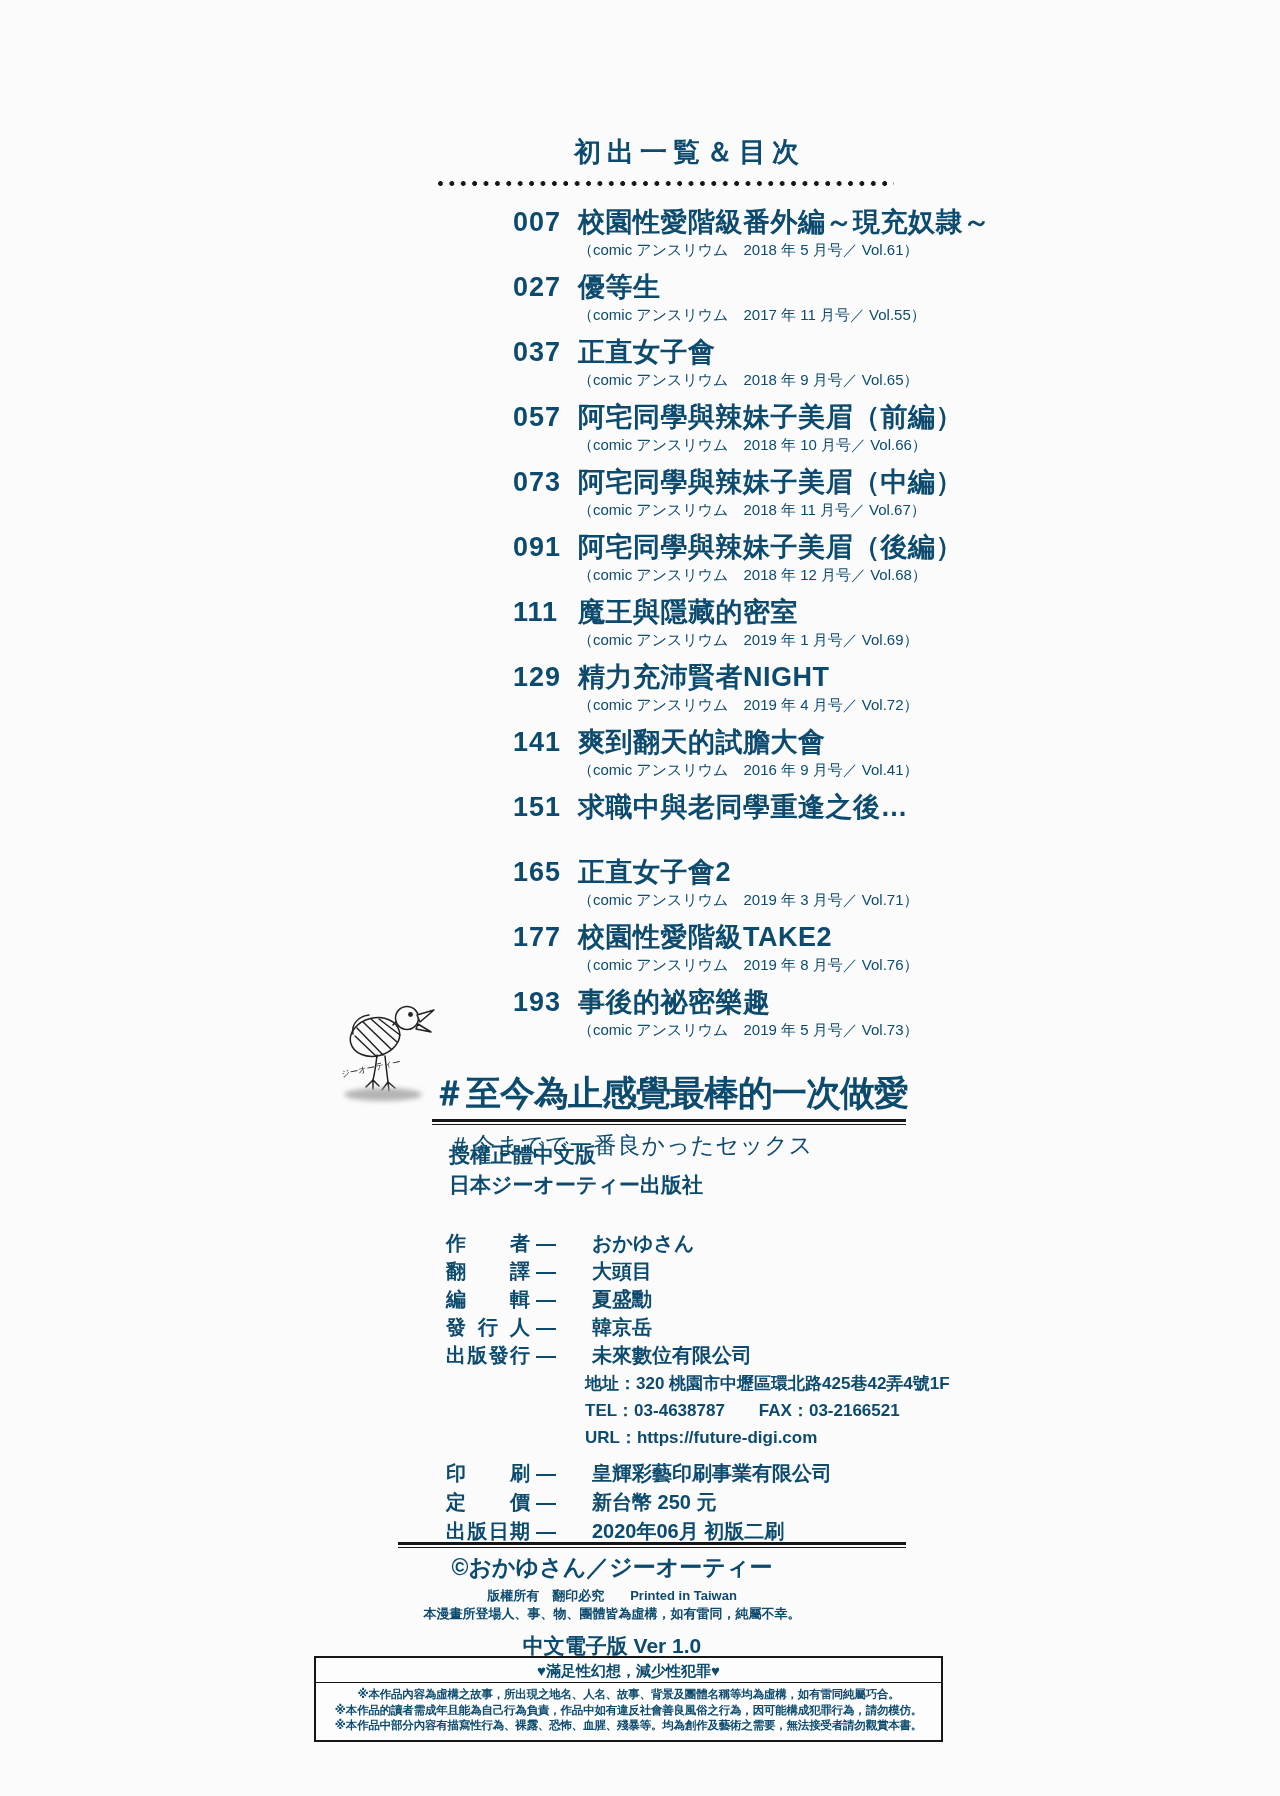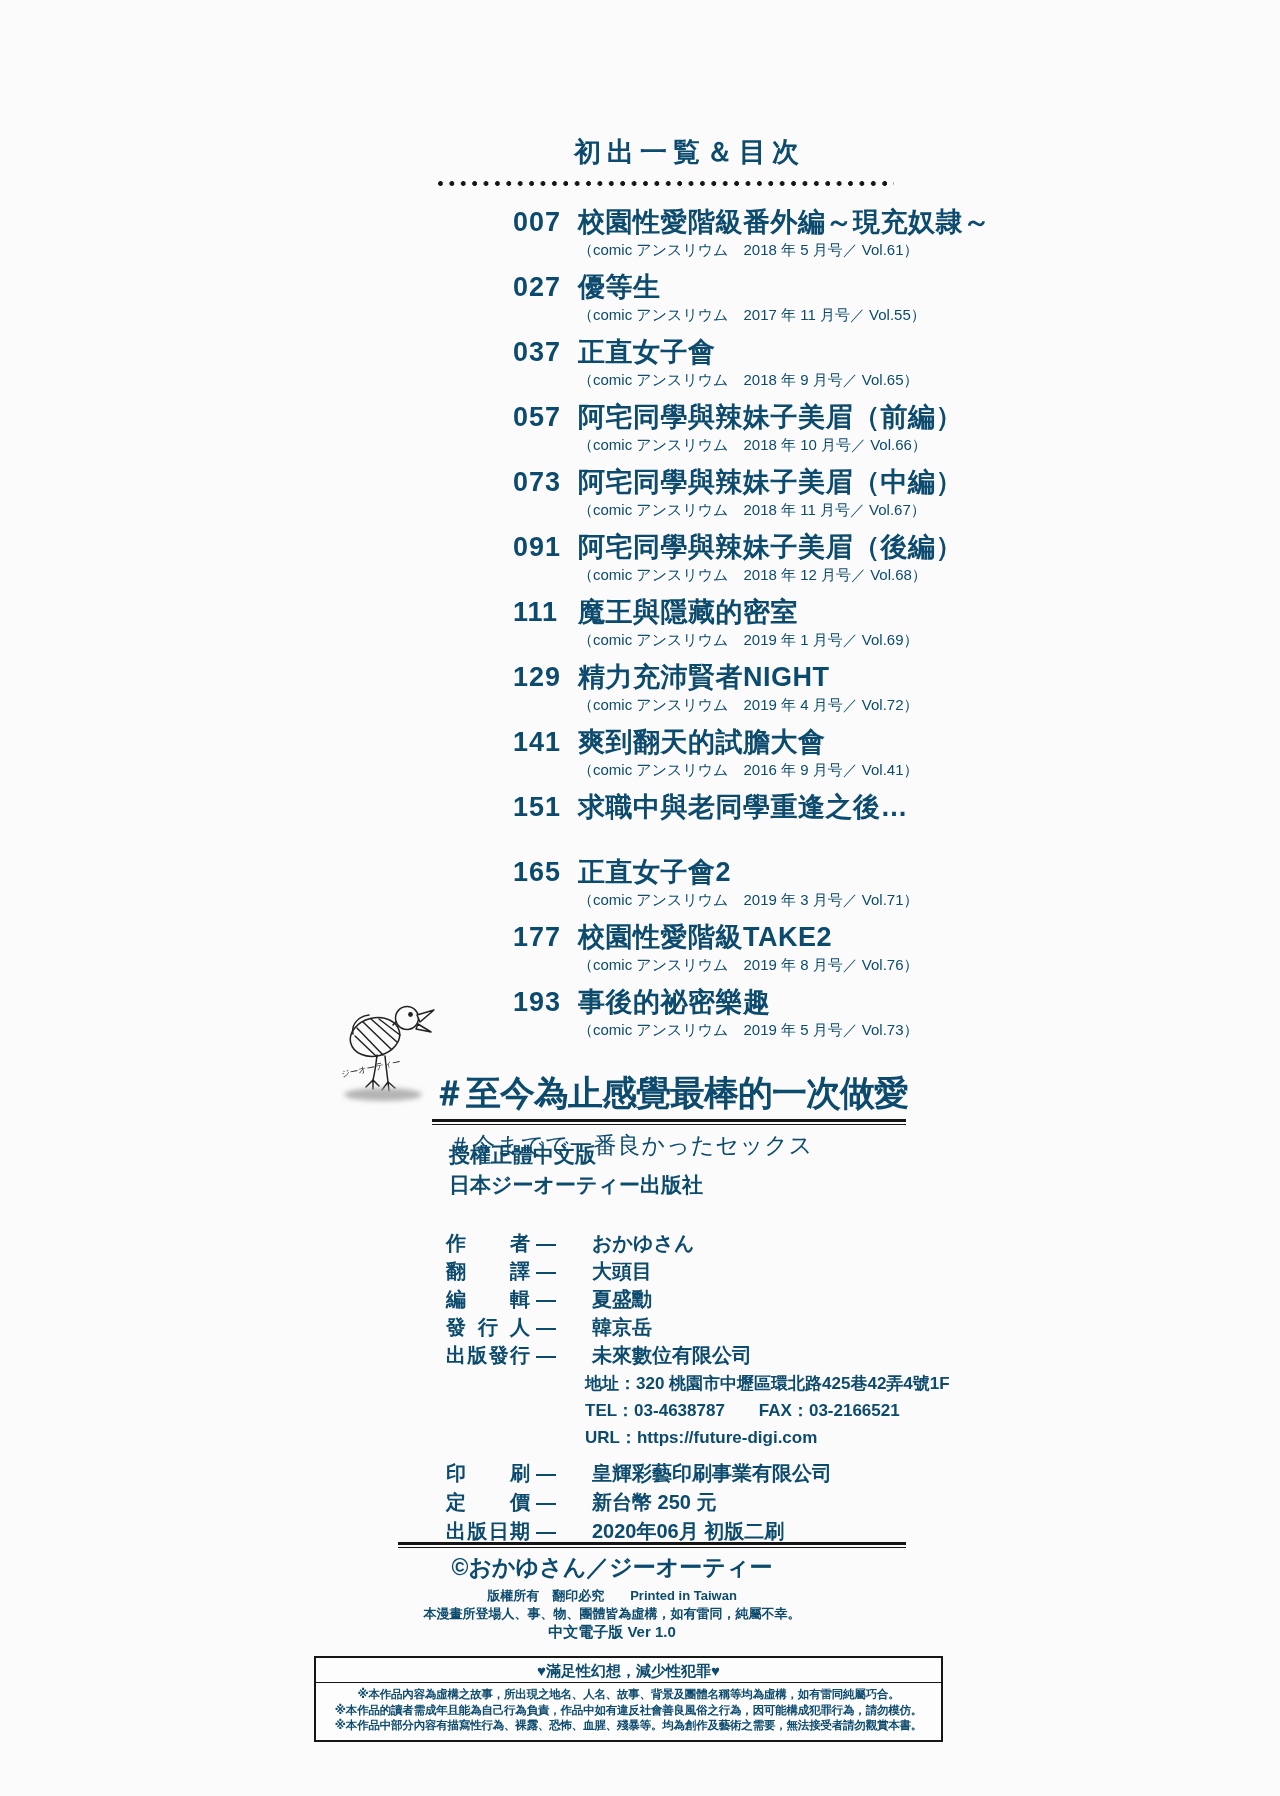--- a/index.html
+++ b/index.html
@@ -39,21 +39,21 @@
   .credit-label{display:inline-block;width:84px;text-align:justify;text-align-last:justify;}
   .credit-dash{margin-left:6px;}
   .credit-value{margin-left:36px;}
   .credit-sub{margin-left:139px;font-size:17px;line-height:25px;font-weight:600;white-space:nowrap;margin-top:2px;}
   .credit-gap{height:9px;}
   .colophon-rule{position:absolute;left:398px;top:1542px;width:508px;}
   .footer-center{position:absolute;left:300px;top:1552px;width:624px;text-align:center;}
   .copyright-line{font-size:23px;font-weight:700;line-height:30px;}
   .rights-line{font-size:13px;line-height:18px;margin-top:5px;font-weight:600;}
   .disclaimer-line{font-size:13px;line-height:18px;font-weight:600;}
-  .version-line{font-size:15px;font-weight:700;}
+  .version-line{font-size:21px;font-weight:700;margin-top:9px;}
   .warning-box{position:absolute;left:314px;top:1656px;width:629px;box-sizing:border-box;
     border:2.5px solid #161616;background:#fdfdfd;text-align:center;padding:2px 8px 6px;}
   .warning-heading{font-size:15px;font-weight:900;line-height:21px;border-bottom:1.5px solid #161616;
     margin:0 -8px 4px;padding-bottom:1px;}
   .warning-line{font-size:11.5px;line-height:15.5px;font-weight:600;letter-spacing:-0.2px;white-space:nowrap;}
   svg .ink{stroke:#222;fill:none;stroke-width:1.5;stroke-linecap:round;}
   svg .ink-fill{stroke:#222;fill:#fbfbfb;stroke-width:1.5;stroke-linejoin:round;}
 </style>
 </head>
 <body>

